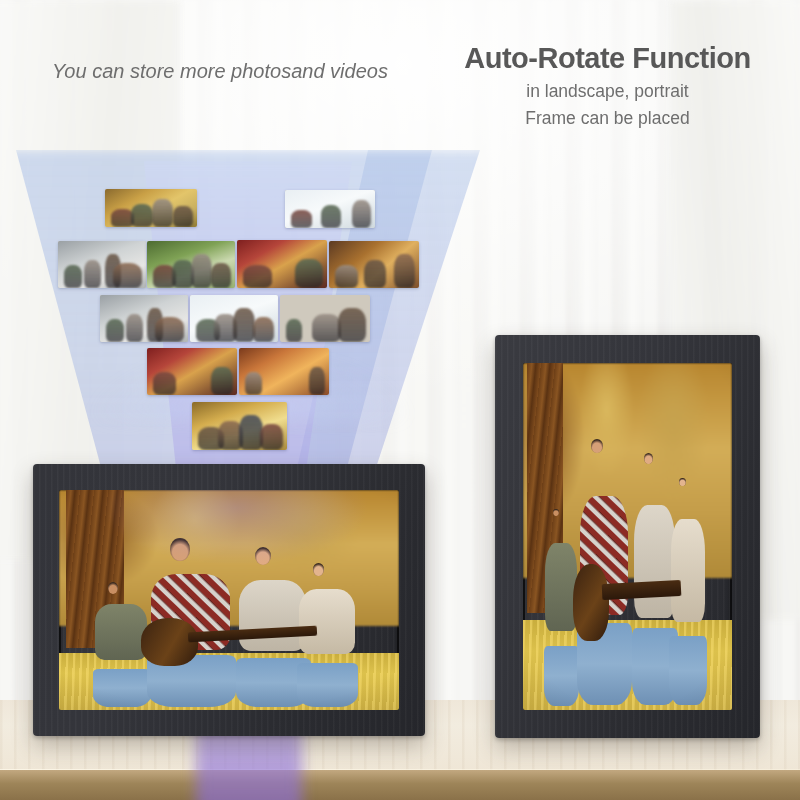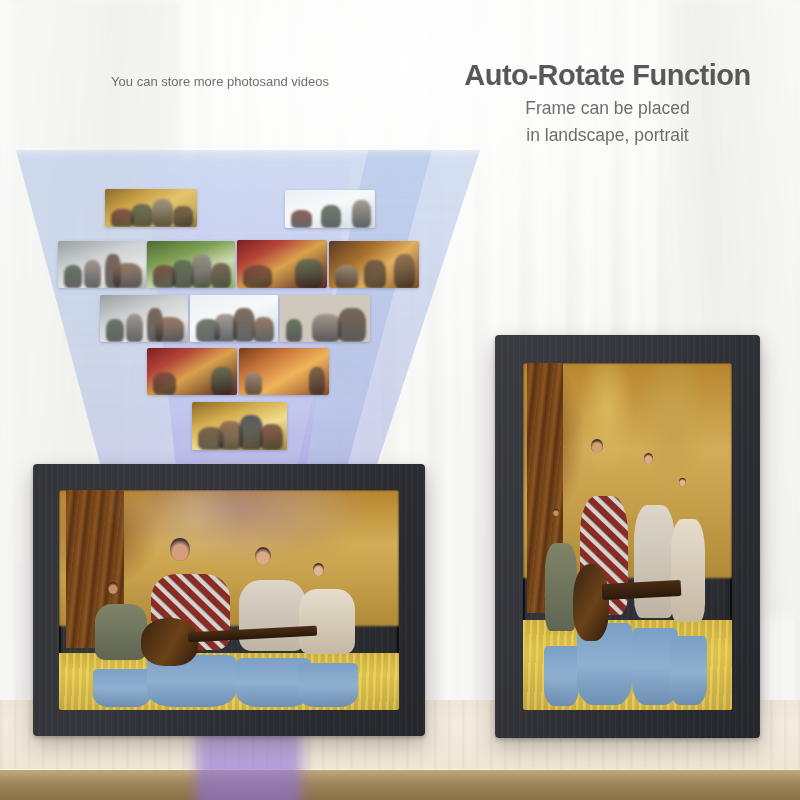--- a/index.html
+++ b/index.html
@@ -64,22 +64,22 @@
   .cone-glow-top{position:absolute;left:60px;top:150px;width:380px;height:120px;
     background:radial-gradient(60% 80% at 50% 100%, rgba(200,212,245,.55), rgba(255,255,255,0) 70%);
     filter:blur(8px);}
 
   
   .head{position:absolute;text-align:center;}
   .head h2{margin:0;font-weight:bold;color:#585858;letter-spacing:-.5px;}
   .head p{margin:0;color:#6e6e6e;font-weight:400;}
   #head-left{left:10px;top:54px;width:420px;}
   #head-left h2{font-size:29px;line-height:34px;}
-  #head-left p{font-size:13px;line-height:24px;margin-top:16px;}
-  #head-right{left:420px;top:58px;width:375px;}
+  #head-left p{font-size:20px;line-height:24px;margin-top:5px;font-style:italic;}
+  #head-right{left:420px;top:41px;width:375px;}
   #head-right h2{font-size:29px;line-height:34px;}
   #head-right p{font-size:17.5px;line-height:21px;margin-top:6px;}
 
   
   .thumbs{position:absolute;left:0;top:0;width:800px;height:470px;}
   .thumb{position:absolute;overflow:hidden;border-radius:2px;
     box-shadow:0 1px 3px rgba(60,70,110,.30);
     background:#cfc9bd;}
   .thumb .ph{position:absolute;inset:0;}
   .ph-autumn{background:linear-gradient(150deg,#8a6a2e 0%,#c9a046 30%,#e3c56a 55%,#c9b060 78%,#8f7a33 100%);}
@@ -156,22 +156,22 @@
     <div class="cone-core"></div>
     <div class="cone-beam"></div>
     <div class="cone-glow-top"></div>
   </div>
 
   <div class="head" id="head-left">
     <p>You can store more photosand videos</p>
   </div>
   <div class="head" id="head-right">
     <h2>Auto-Rotate Function</h2>
+    <p>in landscape, portrait</p>
     <p>Frame can be placed</p>
-    <p>in landscape, portrait</p>
   </div>
 
   <div class="thumbs" id="thumbs">
       <div class="thumb" title="couple-in-autumn-park" style="left: 105px; top: 189px; width: 92px; height: 38px;">
         <div class="ph ph-autumn"></div>
         <div class="figs">
           <div class="fig" style="width: 23px; height: 18.24px; left: 6px; bottom: 0px; background: linear-gradient(rgb(125, 75, 66), rgba(30, 30, 35, 0.75)); filter: blur(1.1px);"></div>
           <div class="fig" style="width: 22px; height: 22.99px; left: 26px; bottom: 0px; background: linear-gradient(rgb(91, 107, 85), rgba(30, 30, 35, 0.75)); filter: blur(1.1px);"></div>
           <div class="fig" style="width: 21px; height: 27.74px; left: 46.6667px; bottom: 0px; background: linear-gradient(rgb(154, 143, 134), rgba(30, 30, 35, 0.75)); filter: blur(1.1px);"></div>
           <div class="fig" style="width: 20px; height: 20.615px; left: 68px; bottom: 0px; background: linear-gradient(rgb(109, 89, 72), rgba(30, 30, 35, 0.75)); filter: blur(1.1px);"></div>

